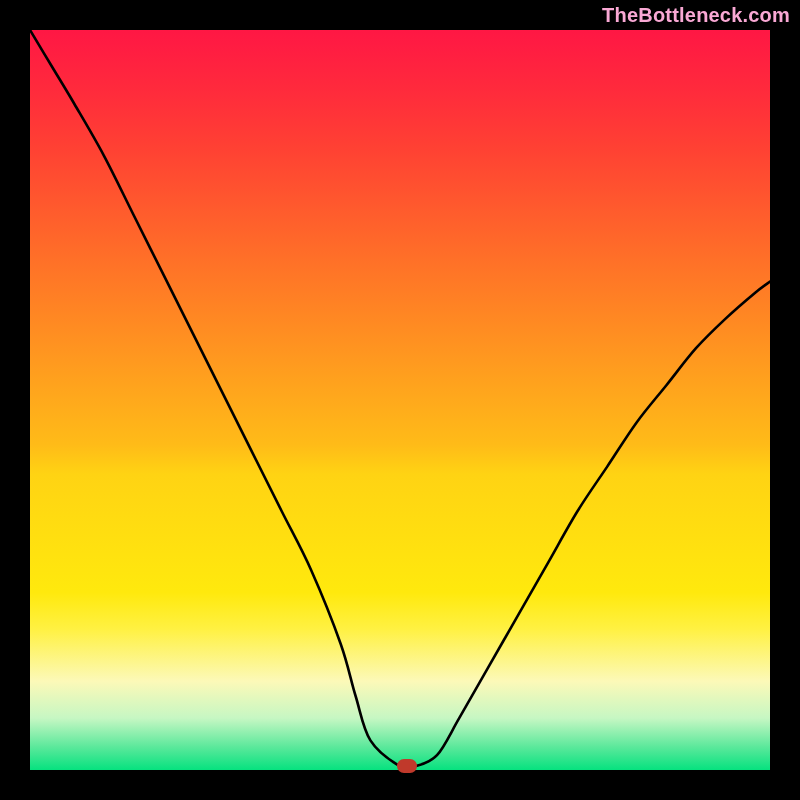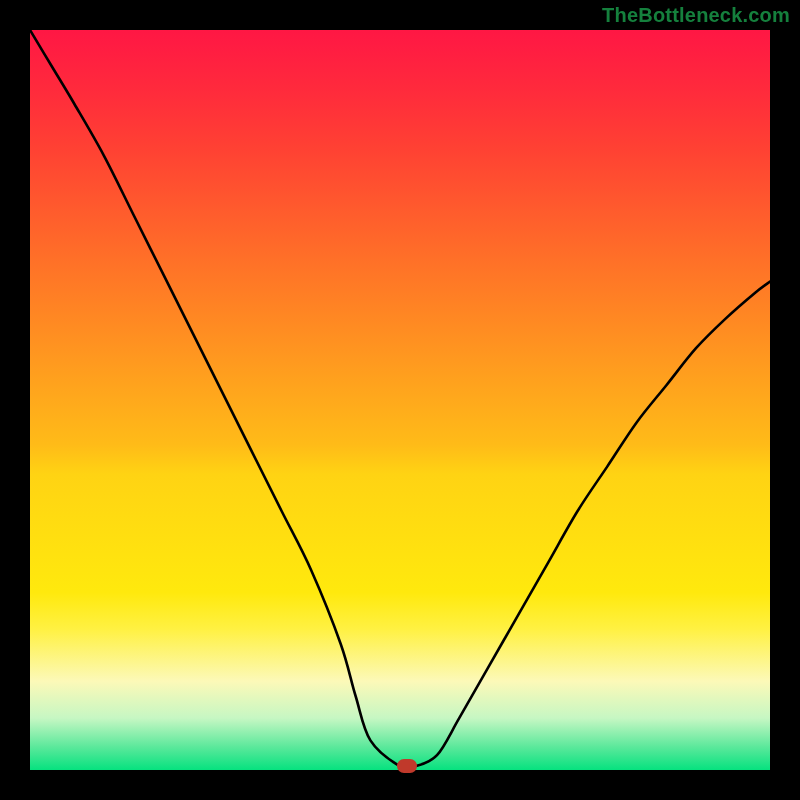--- a/index.html
+++ b/index.html
@@ -1,17 +1,17 @@
 <!DOCTYPE html>
 <html><head>
 <meta charset="utf-8">
 <style>
   html,body{margin:0;padding:0;width:800px;height:800px;overflow:hidden;background:#000;font-family:Arial,Helvetica,sans-serif}
   .frame{position:absolute;inset:0;background:#000}
-  .branding{position:absolute;top:4px;right:10px;color:#15803d;font-size:20px;font-weight:600;letter-spacing:.2px;user-select:none}
+  .branding{position:absolute;top:4px;right:10px;color:#f9a8d4;font-size:20px;font-weight:600;letter-spacing:.2px;user-select:none}
   .plot{position:absolute;left:30px;top:30px;width:740px;height:740px}
   .plot-bg{position:absolute;inset:0;background:linear-gradient(to bottom,
       #ff1744 0%,
       #ff2a3c 8%,
       #ff4133 16%,
       #ff5a2d 24%,
       #ff7327 32%,
       #ff8b22 40%,
       #ffa31d 48%,
       #ffbb18 56%,

